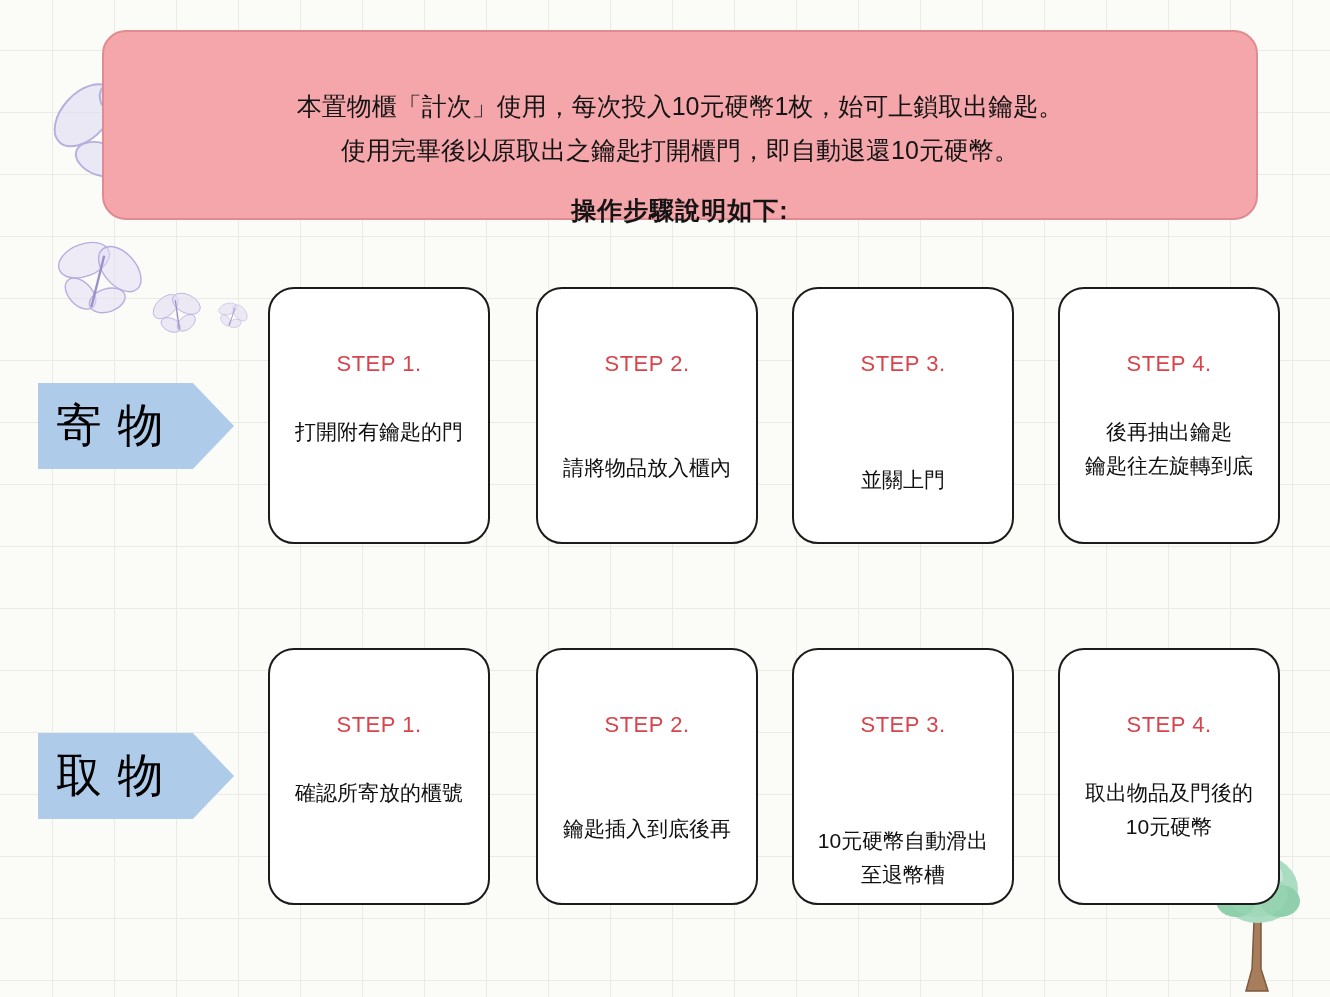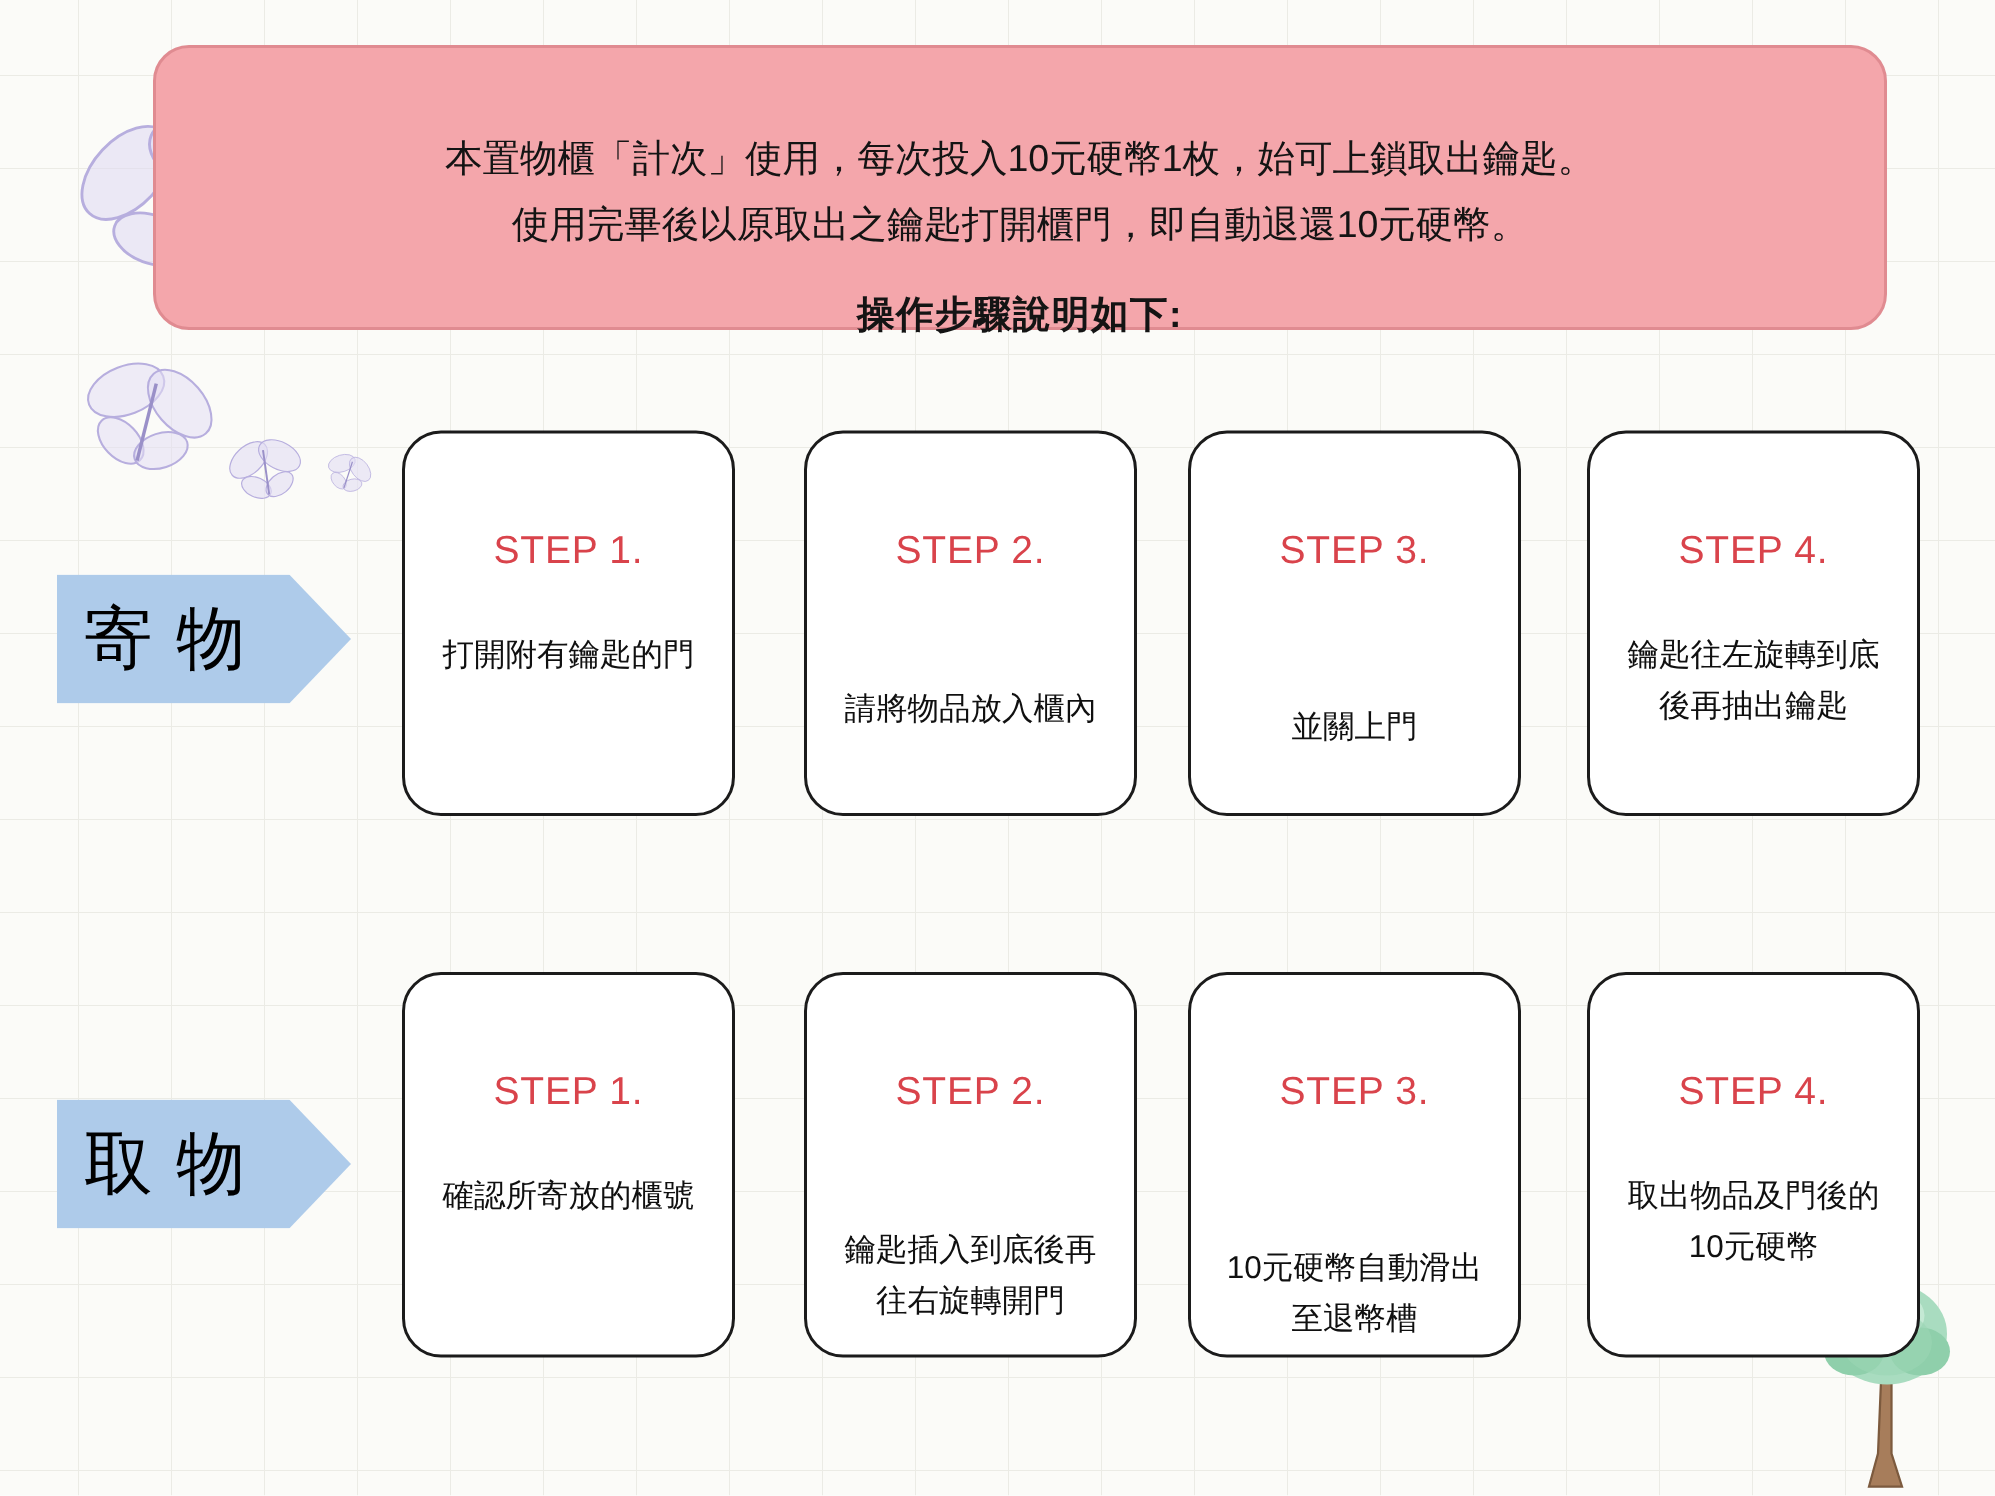--- a/index.html
+++ b/index.html
@@ -66,21 +66,21 @@
     width:222px; height:257px;
     background:#ffffff;
     border:2.5px solid #1b1b1b;
     border-radius:26px;
     display:flex;
     flex-direction:column;
     align-items:center;
     padding-top:62px;
   }
   .step-title {
-    font-size:26px;
+    font-size:22px;
     color:#d9434b;
     letter-spacing:0.5px;
   }
   .step-text {
     margin-top:38px;
     font-size:21px;
     line-height:34px;
     text-align:center;
     color:#101010;
     width:200px;
@@ -181,40 +181,39 @@
   </div>
   <div class="card r0 c2">
     <div class="step-title">STEP 3.</div>
     <div class="step-text">
       <div>並關上門</div>
     </div>
   </div>
   <div class="card r0 c3">
     <div class="step-title">STEP 4.</div>
     <div class="step-text">
+      <div>後再抽出鑰匙</div>
       <div>鑰匙往左旋轉到底</div>
-      <div>後再抽出鑰匙</div>
     </div>
   </div>
 
   <div class="arrow r1"></div>
   <div class="arrow-label r1">取 物</div>
 
   <div class="card r1 c0">
     <div class="step-title">STEP 1.</div>
     <div class="step-text">
       <div>確認所寄放的櫃號</div>
       <div></div>
     </div>
   </div>
   <div class="card r1 c1">
     <div class="step-title">STEP 2.</div>
     <div class="step-text">
       <div>鑰匙插入到底後再</div>
-      <div>往右旋轉開門</div>
     </div>
   </div>
   <div class="card r1 c2">
     <div class="step-title">STEP 3.</div>
     <div class="step-text">
       <div>10元硬幣自動滑出</div>
       <div>至退幣槽</div>
     </div>
   </div>
   <div class="card r1 c3">

